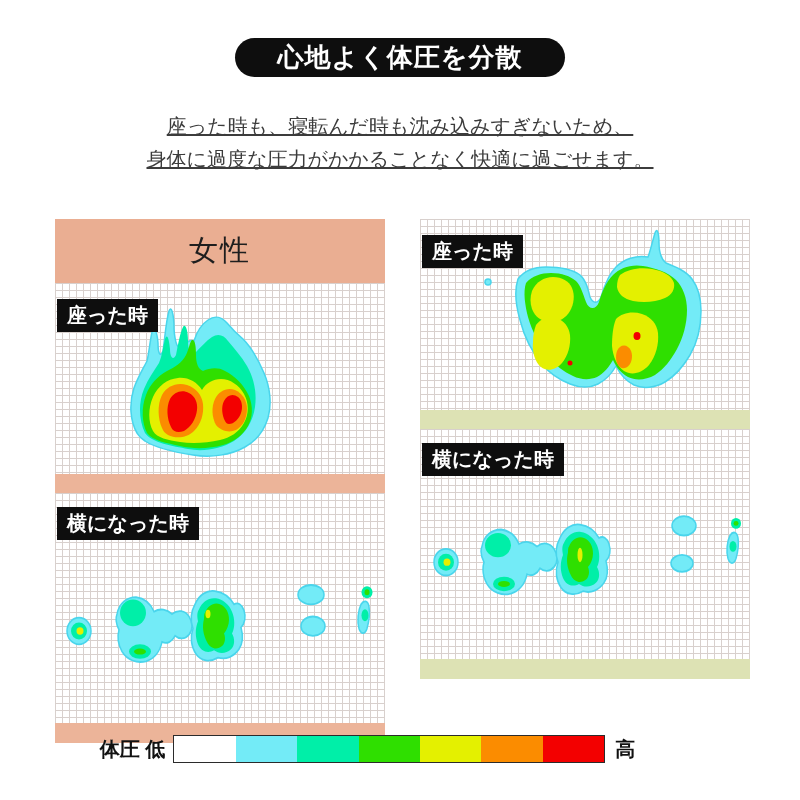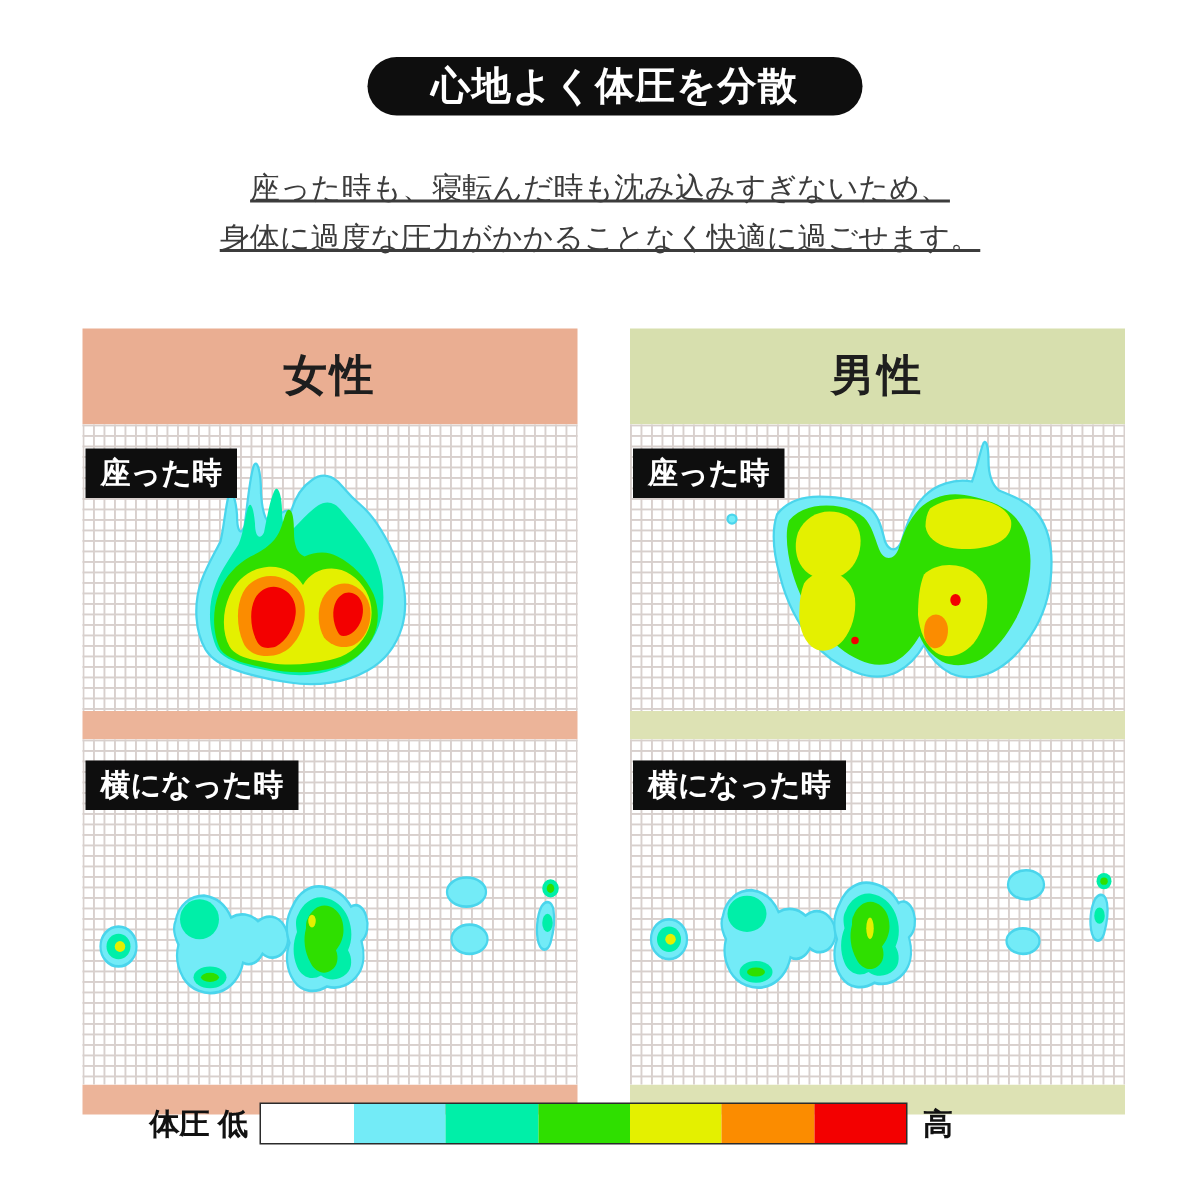--- a/index.html
+++ b/index.html
@@ -1,28 +1,28 @@
 <!DOCTYPE html>
 <html><head>
 <meta charset="utf-8">
 <style>
   html,body{margin:0;padding:0;background:#fff;font-family:"Liberation Sans","DejaVu Sans",sans-serif;}
   .canvas{position:relative;width:800px;height:800px;background:#fff;overflow:hidden;}
 
-  .title-banner{position:absolute;left:245px;top:38px;width:330px;height:39px;background:#0e0e0e;
+  .title-banner{position:absolute;left:235px;top:38px;width:330px;height:39px;background:#0e0e0e;
     border-radius:20px;color:#fff;font-size:26px;font-weight:bold;letter-spacing:1px;
     display:flex;align-items:center;justify-content:center;}
   .subtitle{position:absolute;left:0;top:110px;width:800px;text-align:center;
     font-size:20px;line-height:33px;color:#3c3c3c;text-decoration:underline;}
 
   .panel{position:absolute;top:219px;width:330px;}
   .panel-female{left:55px;}
   .panel-male{left:420px;}
   .panel-header{height:64px;display:flex;align-items:center;justify-content:center;
-    font-size:29px;font-weight:bold;color:#1e1e1e;letter-spacing:2px;}
+    font-size:29px;font-weight:normal;color:#1e1e1e;letter-spacing:2px;}
   .grid-area{position:relative;background-color:#fff;
     background-image:linear-gradient(to right,#d8d0cd 1px,transparent 1px),
                      linear-gradient(to bottom,#d8d0cd 1px,transparent 1px);
     background-size:7px 7px;}
   .grid-sitting{height:191px;padding-left:16px;}
   .grid-lying{height:230px;}
   .divider-bar{height:19px;}
   .footer-bar{height:20px;}
   .map-label{position:absolute;left:2px;background:#0e0e0e;color:#fff;
     font-size:20px;font-weight:bold;padding:3px 10px;z-index:2;white-space:nowrap;}
@@ -89,23 +89,20 @@
           <ellipse cx="312" cy="82" rx="5.5" ry="5" fill="#00efa8"></ellipse>
           <ellipse cx="312" cy="82" rx="2.5" ry="2.5" fill="#2fdf00"></ellipse>
           <path d="M 306 92 C 309 88,313 89,314 94 C 315 99,314 106,312 112 C 310 117,306 117,304 112 C 302 106,303 97,306 92 Z" fill="#73ebf7" stroke="#4ad5ec" stroke-width="1.5"></path>
           <ellipse cx="310" cy="101" rx="3.5" ry="5" fill="#00efa8"></ellipse>
         </svg>
       </div>
     <div class="footer-bar" style="background: rgb(236, 180, 153);"></div>
   </div>
 
   <div class="panel panel-male">
-    <div class="panel-header" style="background: rgb(215, 223, 174);">
-      <span>男性</span>
-    </div>
     <div class="grid-area grid-sitting">
       <span class="map-label">座った時</span>
     <svg viewBox="0 0 330 191" preserveAspectRatio="none" class="map-svg">
           <ellipse cx="68" cy="63" rx="3" ry="3" fill="#73ebf7" stroke="#4ad5ec" stroke-width="1.5"></ellipse>
           <path d="M 98 60 C 104 52,114 48,126 48 C 140 48,152 50,160 56 C 166 61,168 70,170 78 C 173 85,178 85,181 78 C 184 68,188 56,196 48 C 204 40,216 36,228 38 C 231 30,233 20,235 14 C 237 8,239 14,239 24 C 239 32,241 40,246 44 C 256 48,266 52,272 60 C 278 68,281 78,281 92 C 281 108,277 124,270 136 C 263 148,255 157,245 163 C 235 169,223 170,214 166 C 206 162,200 155,196 147 C 192 154,186 161,178 165 C 170 169,160 169,150 165 C 140 161,130 155,122 145 C 112 133,104 117,100 101 C 96 87,94 72,98 60 Z" fill="#73ebf7" stroke="#4ad5ec" stroke-width="1.5"></path>
           <path d="M 106 64 C 112 57,121 54,131 54 C 142 54,150 57,156 62 C 161 67,163 75,166 83 C 169 91,176 91,179 83 C 182 73,186 63,193 56 C 200 49,211 45,223 47 C 235 49,248 53,256 61 C 263 68,267 79,267 91 C 267 105,263 119,257 130 C 251 141,244 150,235 156 C 226 161,216 162,208 158 C 201 154,196 148,193 141 C 189 148,184 154,177 158 C 170 161,161 161,153 157 C 144 153,135 146,128 137 C 119 126,112 112,108 98 C 105 86,103 73,106 64 Z" fill="#2fdf00"></path>
           <path d="M 112 72 C 116 63,124 58,133 58 C 142 58,149 62,152 69 C 155 76,154 85,150 92 C 146 99,139 103,131 103 C 122 103,115 98,112 90 C 110 84,110 78,112 72 Z" fill="#e4f000"></path>
           <path d="M 116 106 C 120 100,128 97,136 99 C 144 101,149 108,150 116 C 151 126,148 137,142 144 C 136 151,127 153,121 148 C 115 143,112 133,113 123 C 113 117,114 111,116 106 Z" fill="#e4f000"></path>
           <path d="M 200 56 C 208 50,220 48,232 50 C 244 52,252 57,254 64 C 255 70,252 76,245 79 C 236 83,224 84,213 82 C 204 80,198 75,197 68 C 197 63,198 59,200 56 Z" fill="#e4f000"></path>
           <path d="M 196 100 C 202 94,212 92,222 95 C 231 98,237 105,238 114 C 239 125,236 137,229 146 C 222 154,212 157,204 152 C 197 147,193 138,192 127 C 192 117,193 107,196 100 Z" fill="#e4f000"></path>

